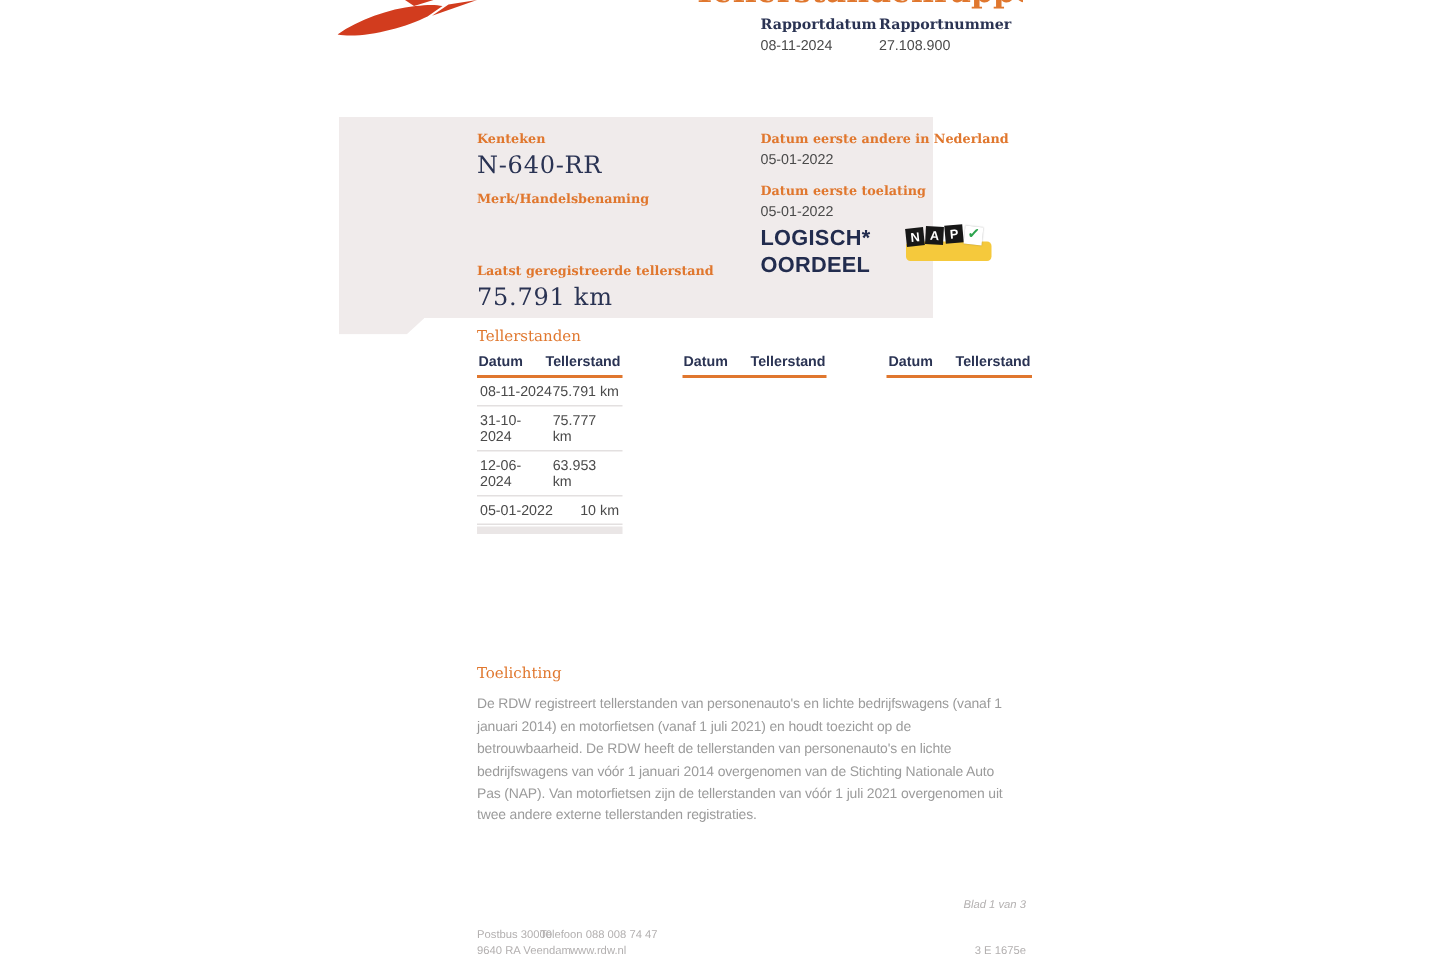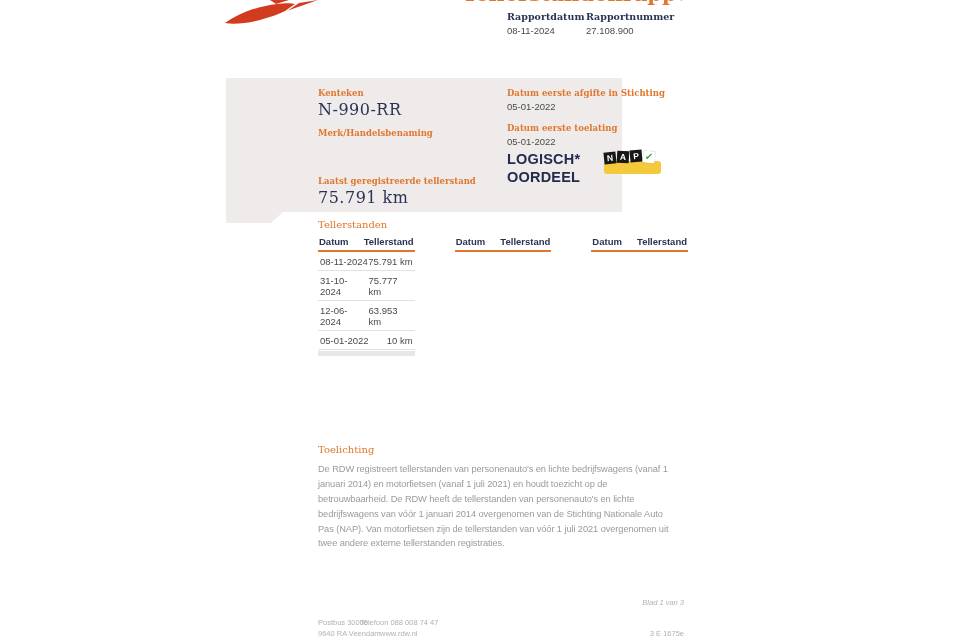--- a/index.html
+++ b/index.html
@@ -136,27 +136,27 @@
     <div class="meta-value">08-11-2024</div>
   </div>
   <div class="meta-block" id="rapportnummer">
     <div class="meta-label">Rapportnummer</div>
     <div class="meta-value">27.108.900</div>
   </div>
 
   <div class="panel">
     <div class="panel-left">
       <div class="fld-label">Kenteken</div>
-      <div class="fld-big">N-990-RR</div>
+      <div class="fld-big">N-640-RR</div>
       <div class="gap-md"></div>
       <div class="fld-label">Merk/Handelsbenaming</div>
     </div>
 
     <div class="panel-right">
-      <div class="fld-label">Datum eerste afgifte in Stichting</div>
+      <div class="fld-label">Datum eerste andere in Nederland</div>
       <div class="fld-small">05-01-2022</div>
       <div style="height:11px;"></div>
       <div class="fld-label">Datum eerste toelating</div>
       <div class="fld-small">05-01-2022</div>
     </div>
 
     <div class="oordeel-block">
       <div>LOGISCH*</div>
       <div>OORDEEL</div>
     </div>

